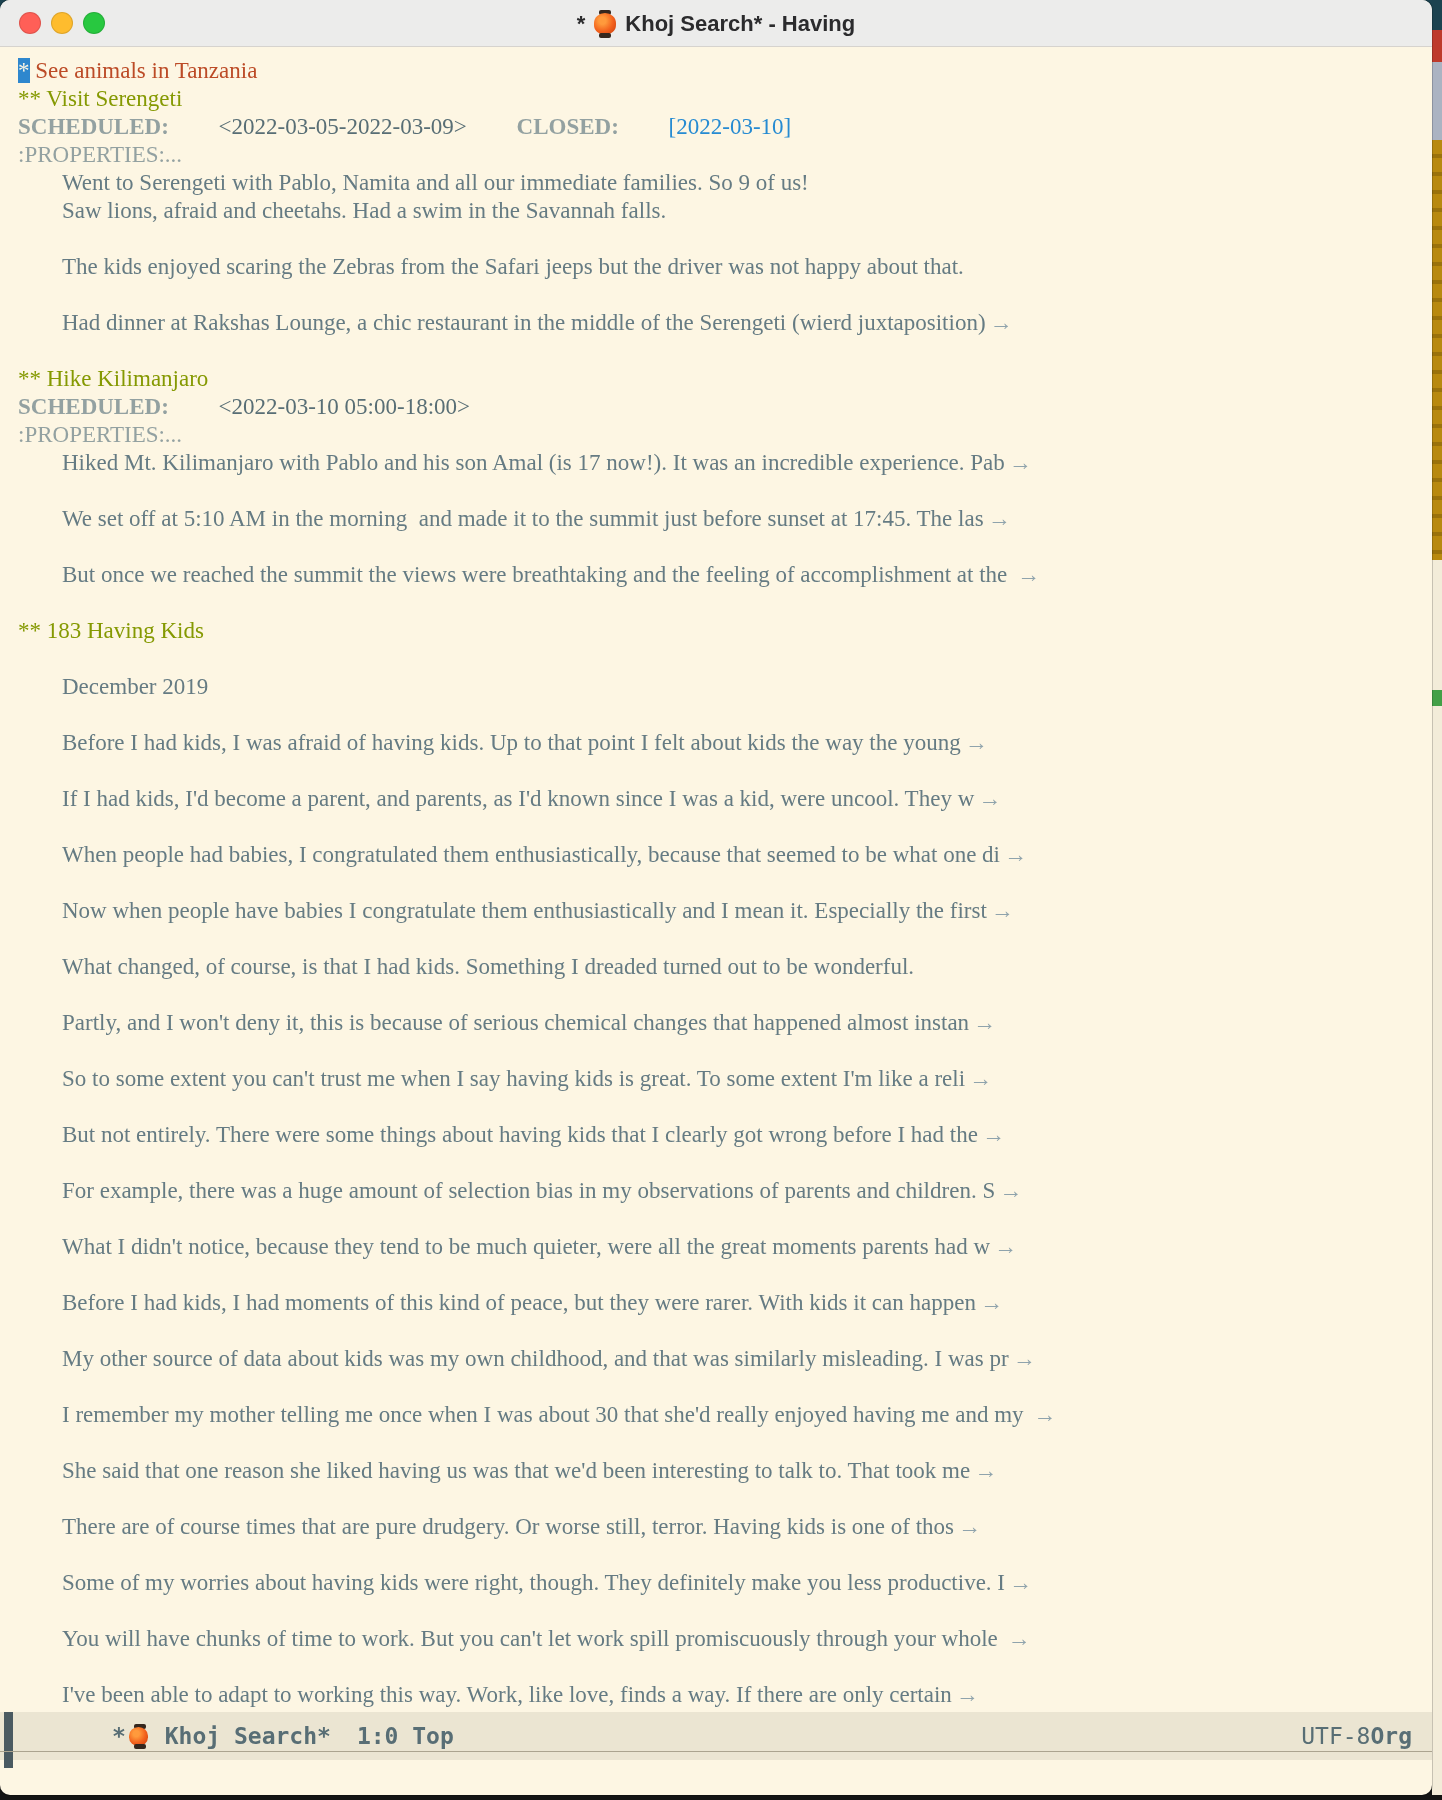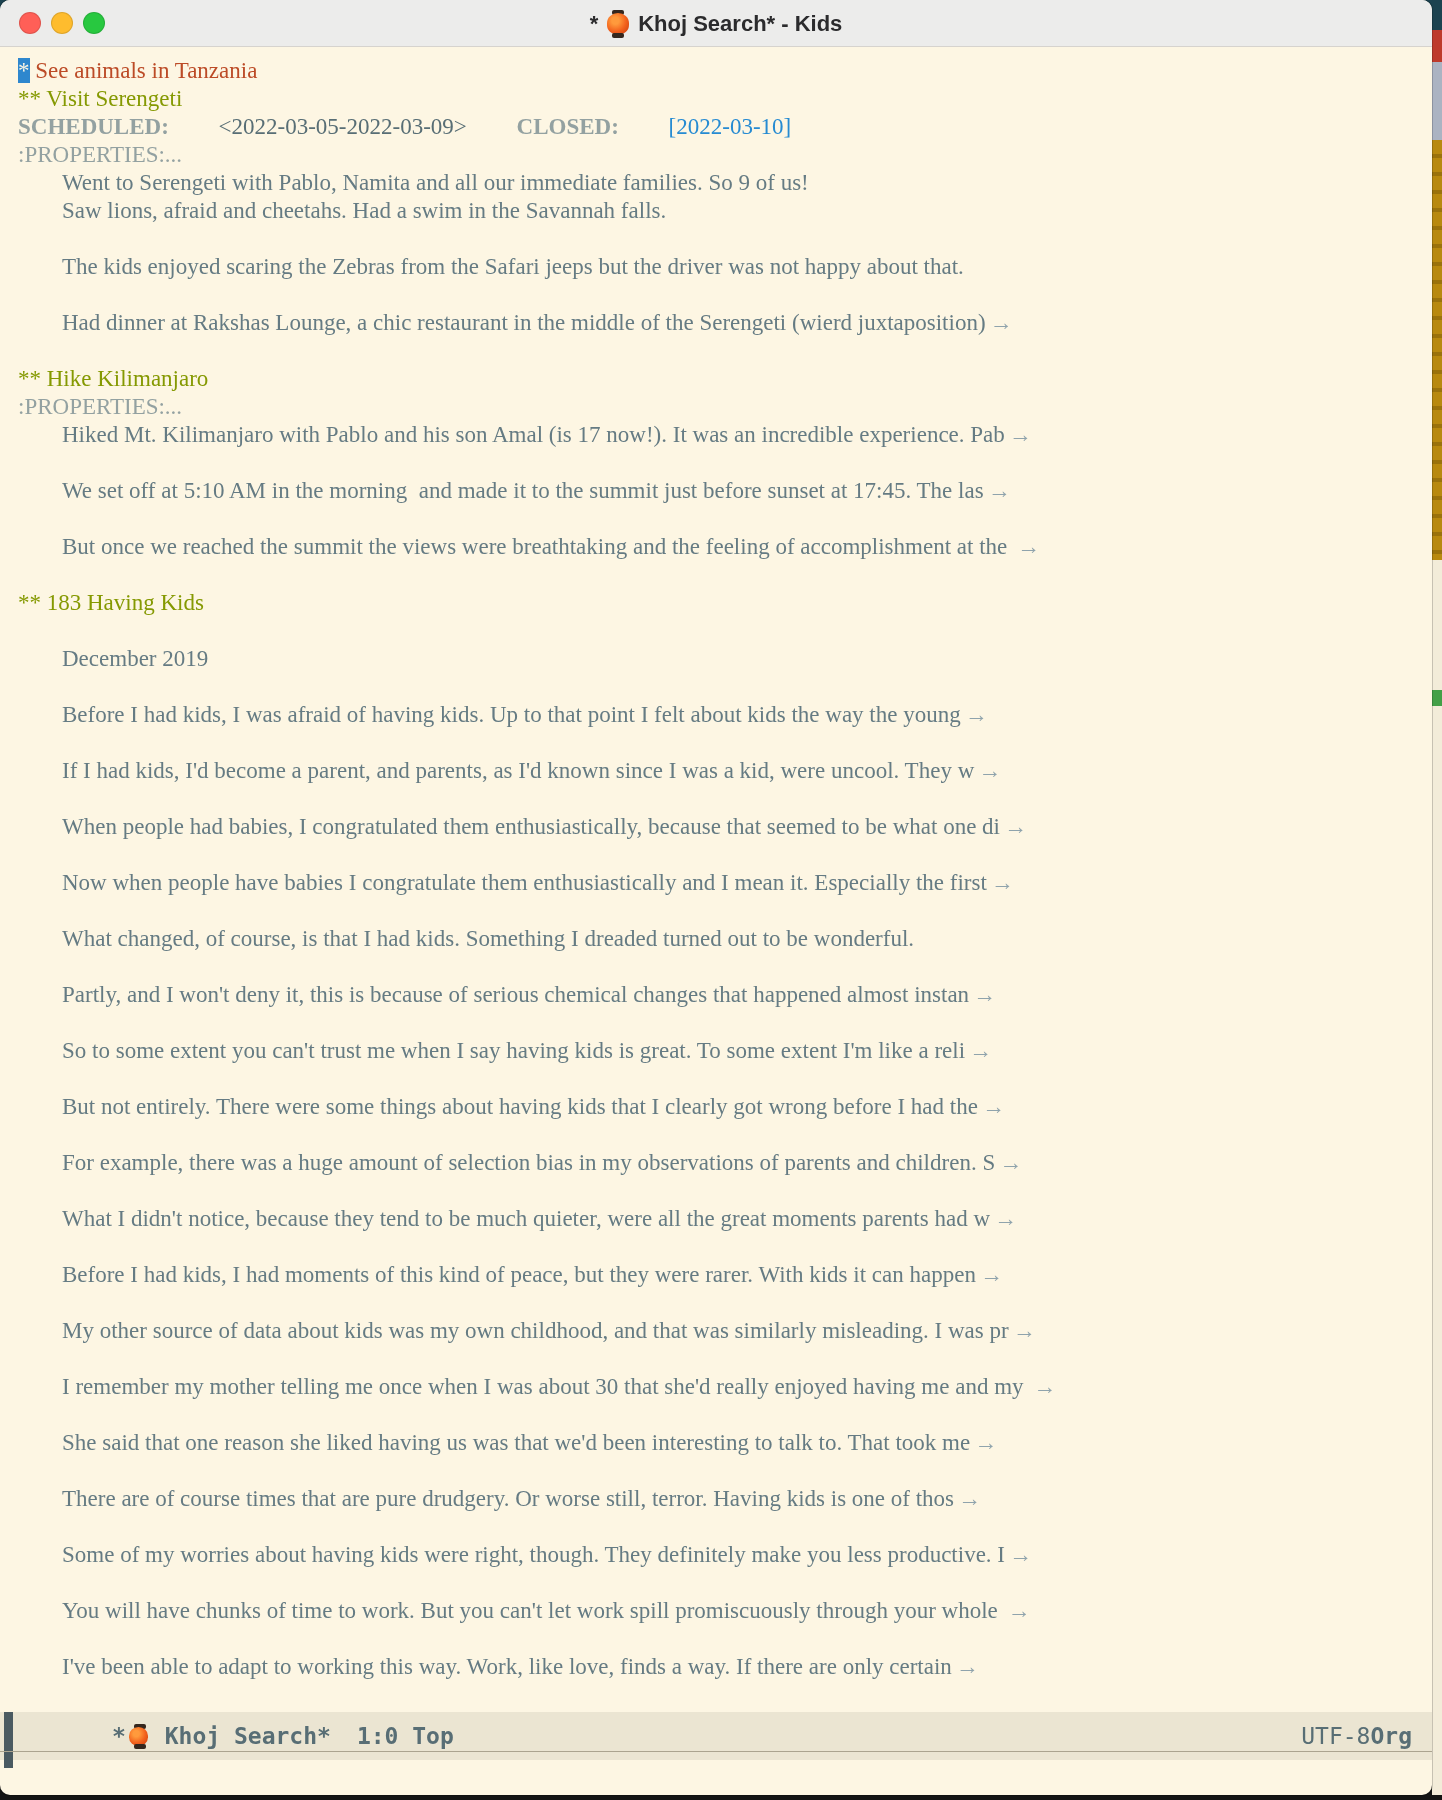--- a/index.html
+++ b/index.html
@@ -123,37 +123,38 @@
     <div class="lights">
       <div class="light close"></div>
       <div class="light min"></div>
       <div class="light zoom"></div>
     </div>
     <div class="title">
       <span>*</span>
       <span class="lantern">
         <span class="cap"></span><span class="body"></span><span class="base"></span>
       </span>
-      <span>Khoj Search* - Kids</span>
+      <span>Khoj Search* - Having</span>
     </div>
   </div>
 
   <div class="buffer" id="buffer">
       <div class="line"><span class="seg-c">*</span><span class="seg-h1"> See animals in Tanzania</span></div>
       <div class="line"><span class="seg-h2">** Visit Serengeti</span></div>
       <div class="line"><span class="seg-kw">SCHEDULED:</span><span class="seg-b"> </span><span class="seg-ts">&lt;2022-03-05-2022-03-09&gt;</span><span class="seg-b"> </span><span class="seg-kw">CLOSED:</span><span class="seg-b"> </span><span class="seg-dt">[2022-03-10]</span></div>
       <div class="line"><span class="seg-pr">:PROPERTIES:...</span></div>
       <div class="line"><span class="seg-b">Went to Serengeti with Pablo, Namita and all our immediate families. So 9 of us!</span></div>
       <div class="line"><span class="seg-b">Saw lions, afraid and cheetahs. Had a swim in the Savannah falls.</span></div>
       <div class="line"></div>
       <div class="line"><span class="seg-b">The kids enjoyed scaring the Zebras from the Safari jeeps but the driver was not happy about that.</span></div>
       <div class="line"></div>
       <div class="line"><span class="seg-b">Had dinner at Rakshas Lounge, a chic restaurant in the middle of the Serengeti (wierd juxtaposition)</span><span class="fringe-arrow">→</span></div>
       <div class="line"></div>
       <div class="line"><span class="seg-h2">** Hike Kilimanjaro</span></div>
+      <div class="line"><span class="seg-kw">SCHEDULED:</span><span class="seg-b"> </span><span class="seg-ts">&lt;2022-03-10 05:00-18:00&gt;</span></div>
       <div class="line"><span class="seg-pr">:PROPERTIES:...</span></div>
       <div class="line"><span class="seg-b">Hiked Mt. Kilimanjaro with Pablo and his son Amal (is 17 now!). It was an incredible experience. Pab</span><span class="fringe-arrow">→</span></div>
       <div class="line"></div>
       <div class="line"><span class="seg-b">We set off at 5:10 AM in the morning  and made it to the summit just before sunset at 17:45. The las</span><span class="fringe-arrow">→</span></div>
       <div class="line"></div>
       <div class="line"><span class="seg-b">But once we reached the summit the views were breathtaking and the feeling of accomplishment at the </span><span class="fringe-arrow">→</span></div>
       <div class="line"></div>
       <div class="line"><span class="seg-h2">** 183 Having Kids</span></div>
       <div class="line"></div>
       <div class="line"><span class="seg-b">December 2019</span></div>

